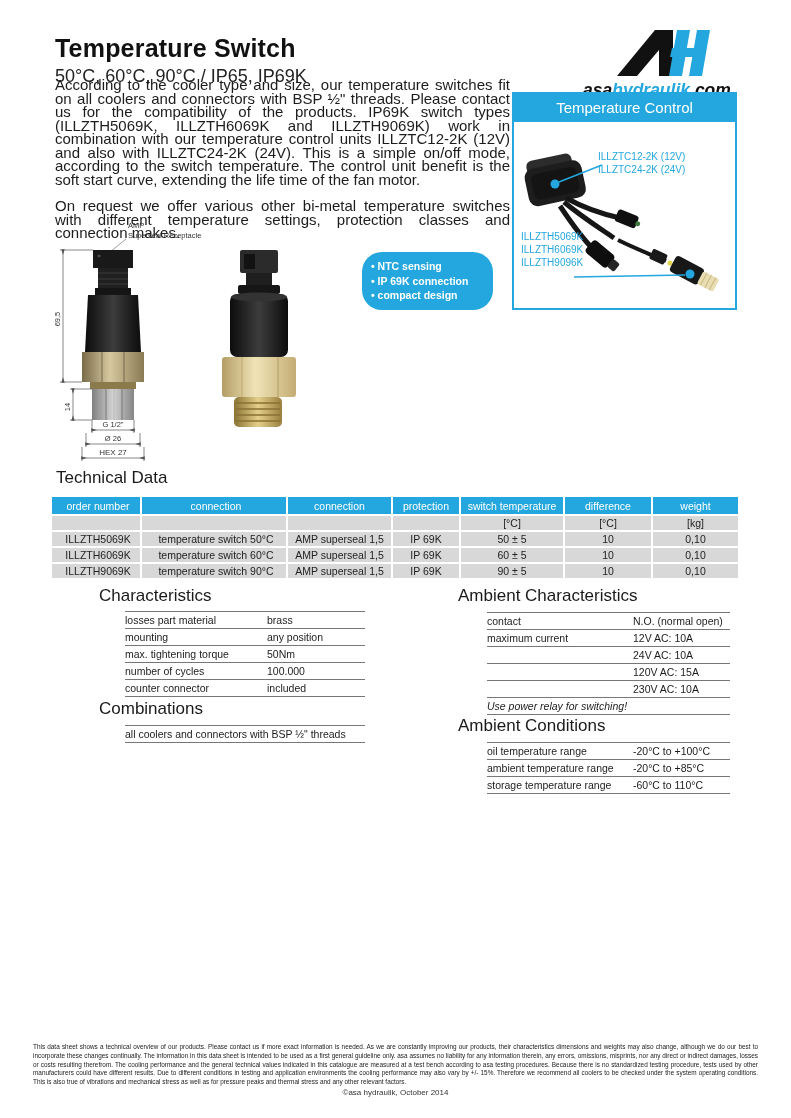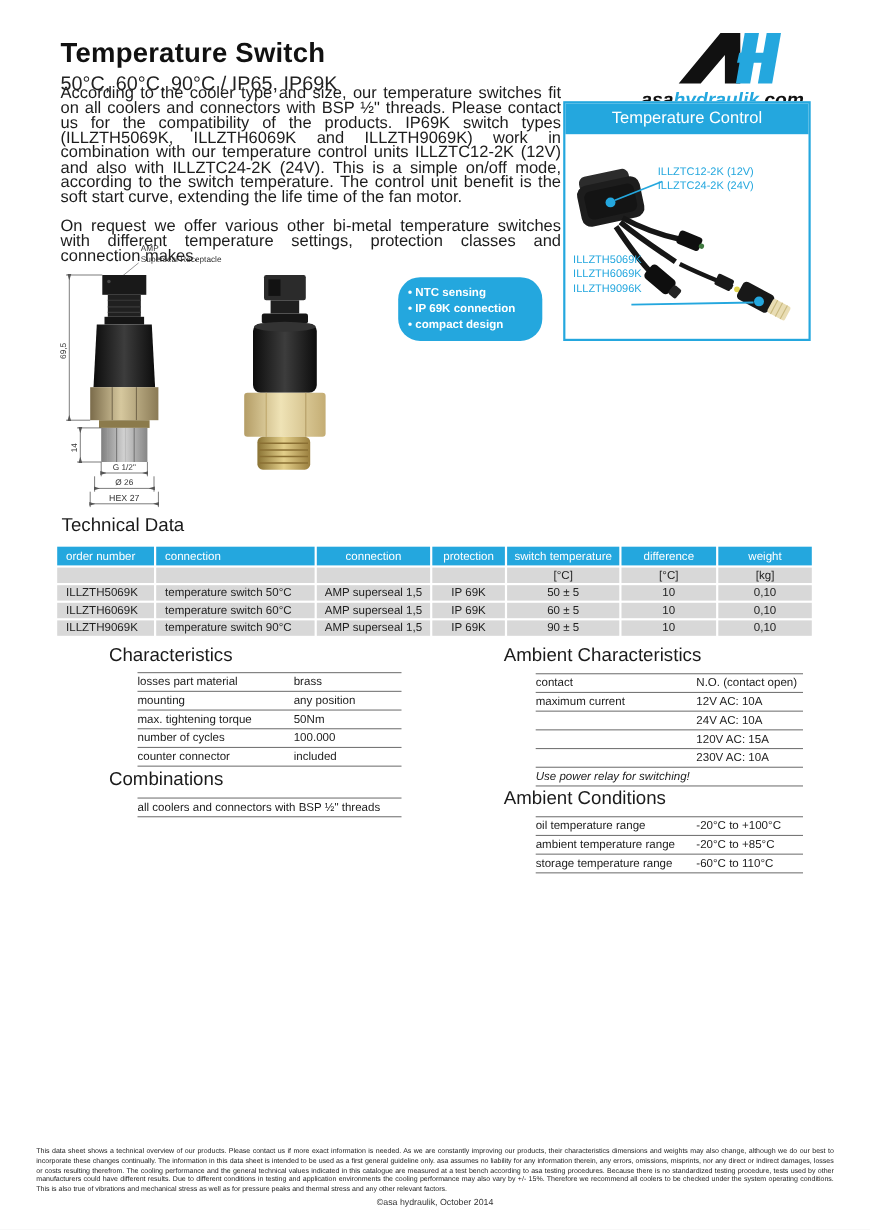--- a/index.html
+++ b/index.html
@@ -37,21 +37,21 @@
 
   
   .drawing { position:absolute; left:50px; top:212px; }
 
   
   .tech { position:absolute; left:50px; top:468px; width:690px; }
   .section-title { font-size:17px; color:#1a1a1a; font-weight:normal;margin-left:32px; }
   .tech .section-title { margin-left:6px; margin-bottom:7px; }
   table.data { width:690px; border-collapse:separate; border-spacing:2px; table-layout:fixed; font-size:10.5px; }
   table.data th { background:#24a7de; color:#fff; font-weight:normal; height:17px; text-align:center; padding:0 4px; overflow:hidden; }
-  table.data th.al, table.data td.al { text-align:left; padding-left:8px; }
+  table.data th.al, table.data td.al { text-align:center; padding-left:8px; }
   table.data td { background:#d8d8d8; color:#222; height:14px; text-align:center; padding:0 4px; overflow:hidden; }
 
   
   .spec-block { position:absolute; }
   .spec-table { border-top:1px solid #777; }
   .spec-row { display:flex; border-bottom:1px solid #777; height:17px; align-items:center; font-size:10.5px; color:#1c1c1c; }
   .spec-row .lbl { flex:0 0 142px; }
   .spec-row .val { flex:1; }
   .spec-row.note { font-style:italic; }
   #characteristics { left:67px; top:586px; width:300px; }
@@ -350,21 +350,21 @@
           <span>all coolers and connectors with BSP ½" threads</span>
         </div>
     </div>
   </div>
 
   <div class="spec-block" id="electric">
     <div class="section-title">Ambient Characteristics</div>
     <div class="spec-table">
       <div class="spec-row">
           <span class="lbl">contact</span>
-          <span class="val">N.O. (contact open)</span>
+          <span class="val">N.O. (normal open)</span>
         </div>
       <div class="spec-row">
           <span class="lbl">maximum current</span>
           <span class="val">12V AC: 10A</span>
         </div>
       <div class="spec-row">
           <span class="lbl"></span>
           <span class="val">24V AC: 10A</span>
         </div>
       <div class="spec-row">

